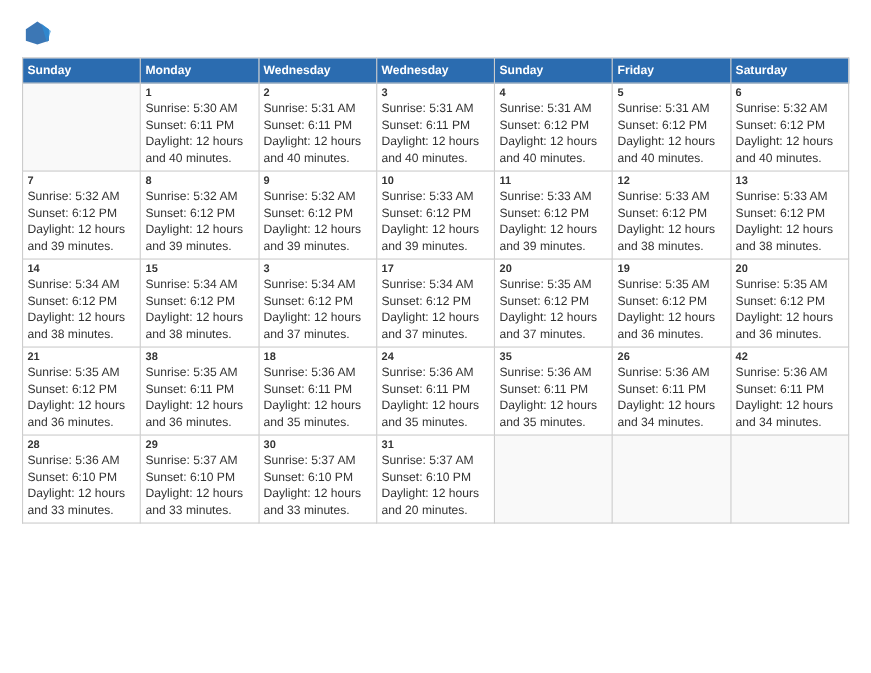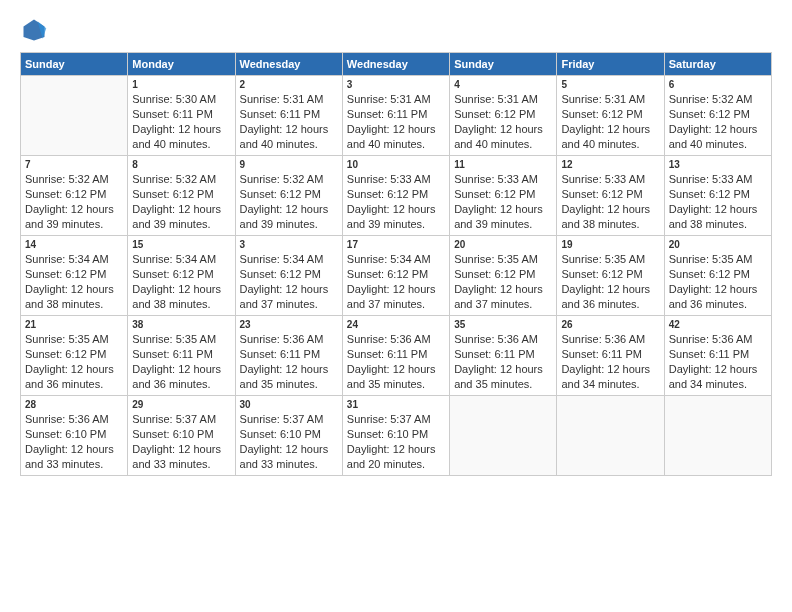--- a/index.html
+++ b/index.html
@@ -220,21 +220,21 @@
         <tr>
           <td>
             <div class="day-num">21</div>
             <div class="day-info"><span>Sunrise: 5:35 AM</span><br><span>Sunset: 6:12 PM</span><br><span>Daylight: 12 hours</span><br><span>and 36 minutes.</span></div>
           </td>
           <td>
             <div class="day-num">38</div>
             <div class="day-info"><span>Sunrise: 5:35 AM</span><br><span>Sunset: 6:11 PM</span><br><span>Daylight: 12 hours</span><br><span>and 36 minutes.</span></div>
           </td>
           <td>
-            <div class="day-num">23</div>
+            <div class="day-num">18</div>
             <div class="day-info"><span>Sunrise: 5:36 AM</span><br><span>Sunset: 6:11 PM</span><br><span>Daylight: 12 hours</span><br><span>and 35 minutes.</span></div>
           </td>
           <td>
             <div class="day-num">24</div>
             <div class="day-info"><span>Sunrise: 5:36 AM</span><br><span>Sunset: 6:11 PM</span><br><span>Daylight: 12 hours</span><br><span>and 35 minutes.</span></div>
           </td>
           <td>
             <div class="day-num">35</div>
             <div class="day-info"><span>Sunrise: 5:36 AM</span><br><span>Sunset: 6:11 PM</span><br><span>Daylight: 12 hours</span><br><span>and 35 minutes.</span></div>
           </td>

